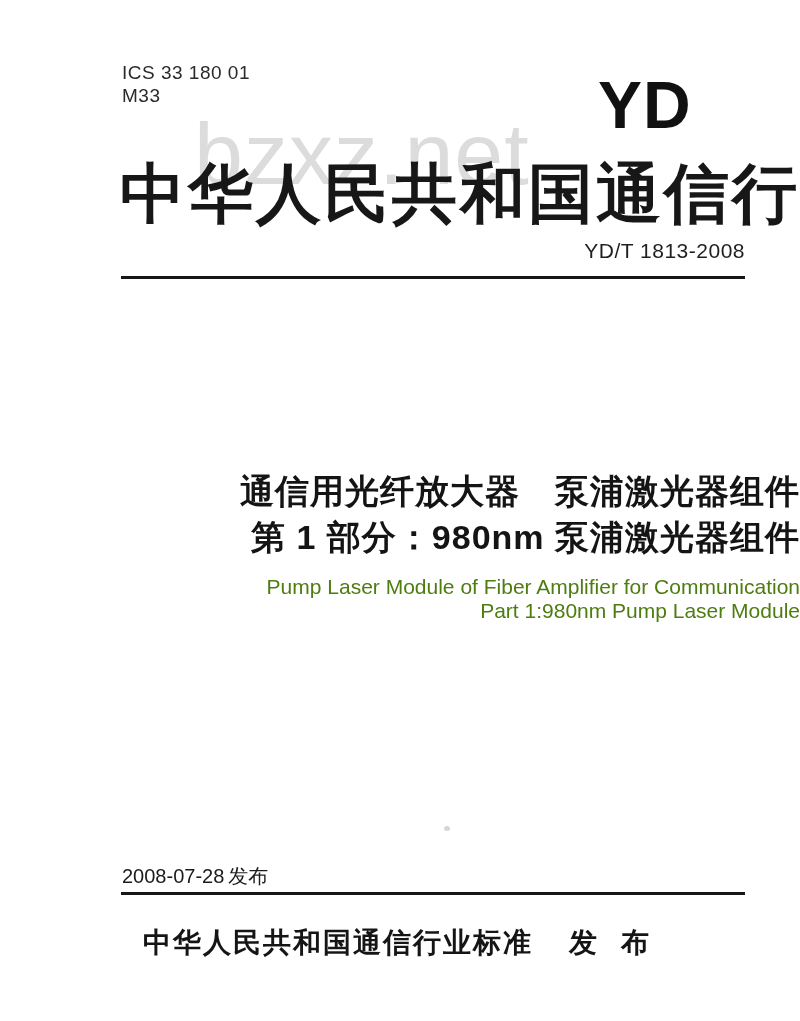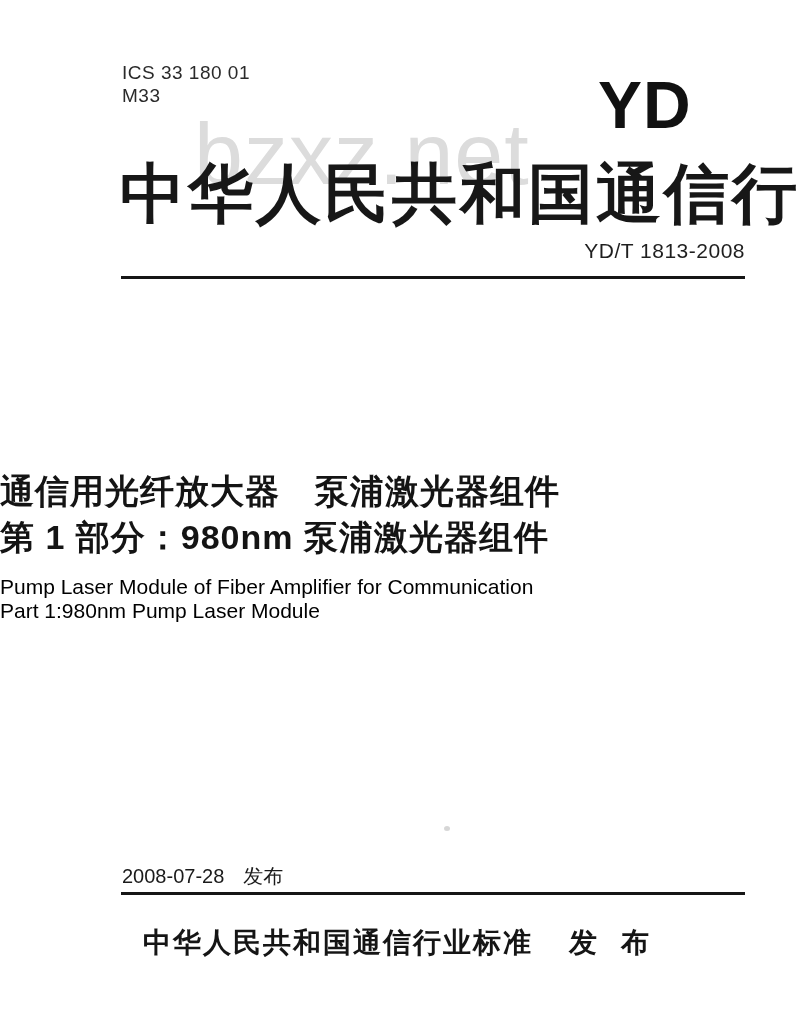--- a/index.html
+++ b/index.html
@@ -89,35 +89,35 @@
     height: 3px;
     background: #161616;
   }
 
   
   .title-block {
     position: absolute;
     left: 0;
     top: 474px;
     width: 100%;
-    text-align: left;
+    text-align: right;
     z-index: 2;
   }
   .title-cn {
     font-size: 34px;
     font-weight: 700;
     letter-spacing: 1px;
     color: #141414;
     line-height: 1;
   }
   .title-cn.line2 { margin-top: 12px; }
   .title-en {
     font-size: 21px;
     font-weight: 400;
-    color: #000000;
+    color: #4d7c0f;
     line-height: 1;
   }
   .title-en.line1 { margin-top: 22px; }
   .title-en.line2 { margin-top: 3px; }
 
   
   .scan-artifact {
     position: absolute;
     left: 444px;
     top: 826px;
@@ -134,21 +134,21 @@
     left: 122px;
     right: 55px;
     top: 863px;
     display: flex;
     justify-content: space-between;
     font-size: 20px;
     color: #1b1b1b;
     z-index: 2;
   }
   .date-group { white-space: nowrap; }
-  .date-label { margin-left: 19px; }
+  .date-label { margin-left: 4px; }
 
   .rule-bottom {
     position: absolute;
     left: 121px;
     top: 892px;
     width: 624px;
     height: 3px;
     background: #161616;
   }
 

